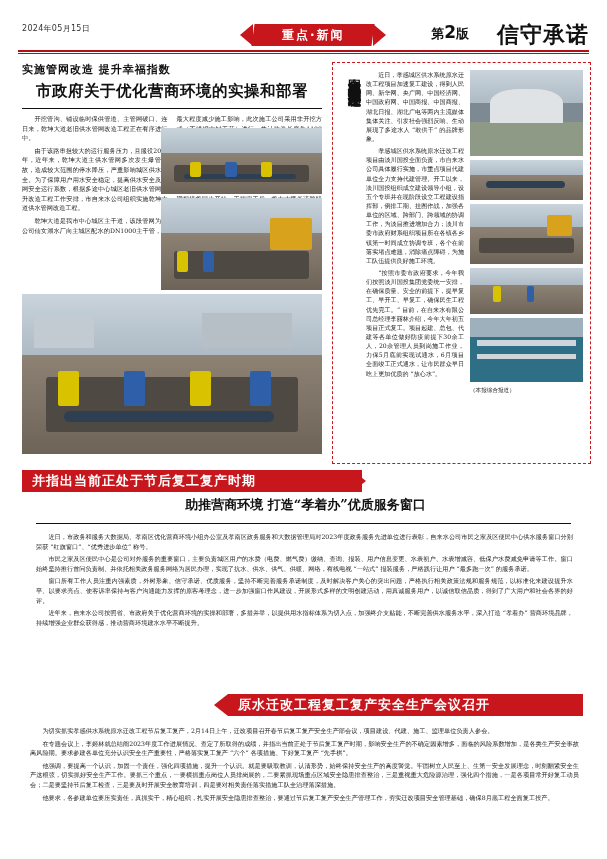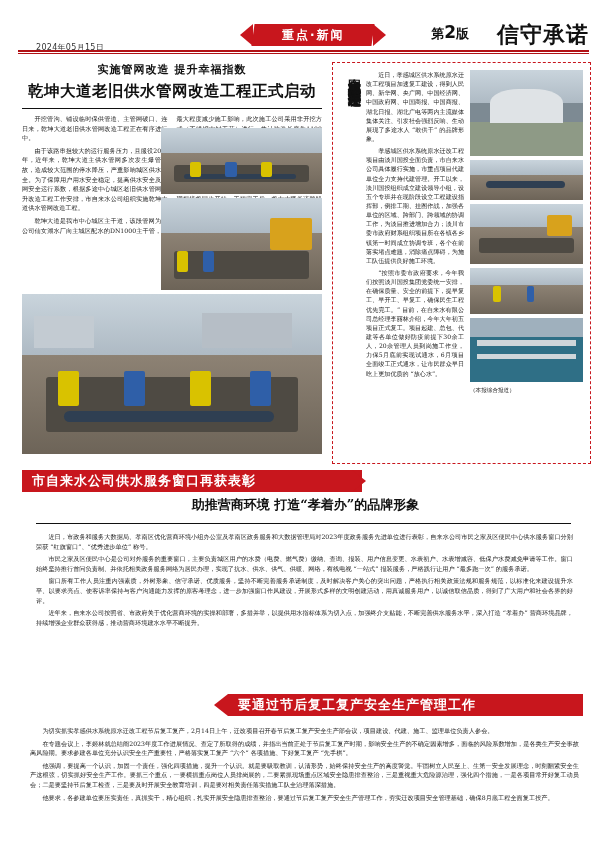--- a/index.html
+++ b/index.html
@@ -13,24 +13,23 @@
   .page{
     position:absolute;inset:0;
     background:#fff;
     padding:0;
   }
   
   .masthead{
     position:absolute;left:18px;top:18px;width:571px;height:36px;
   }
   .masthead .date{
-    position:absolute;left:4px;top:24px;
+    position:absolute;left:4px;top:5px;
     font-size:8px;color:#333;
     letter-spacing:.3px;
-    margin-left:14px;
   }
   .masthead .rule{
     position:absolute;left:0;top:32px;width:571px;height:2px;background:#b11116;
   }
   .masthead .rule2{
     position:absolute;left:0;top:35px;width:571px;height:1px;background:#b11116;
   }
   .redbanner{
     position:absolute;left:235px;top:6px;
     width:120px;height:22px;
@@ -68,21 +67,21 @@
     font-family:"DejaVu Serif","Liberation Serif",serif;
   }
   .colbody p{margin:0 0 3px 0;text-indent:2em;}
 
   
   .art1{
     position:absolute;left:22px;top:62px;width:300px;
   }
   .art1 .kicker{
     font-size:11px;font-weight:bold;color:#111;
-    text-align:center;margin-bottom:4px;letter-spacing:1px;
+    margin-bottom:4px;letter-spacing:1px;
   }
   .art1 .headline{
     font-size:15.5px;font-weight:bold;color:#111;
     text-align:center;margin-bottom:6px;letter-spacing:.5px;
     font-family:"DejaVu Serif","Liberation Serif",serif;
   }
   .art1 .hl-rule{
     width:100%;height:1px;background:#111;margin-bottom:5px;
   }
   .art1 .cols{
@@ -181,21 +180,21 @@
     <div class="issue">
       <span>第</span><span class="num">2</span><span>版</span>
     </div>
     <div class="logo">信守承诺</div>
     <div class="rule"></div>
     <div class="rule2"></div>
   </div>
 
   <div class="art1">
     <div class="kicker">实施管网改造    提升幸福指数</div>
-    <div class="headline">乾坤大道老旧供水管网改造工程正式启动</div>
+    <div class="headline">市政府关于优化营商环境的实操和部署</div>
     <div class="hl-rule"></div>
     <div class="cols colbody">
       <p>开挖管沟、铺设临时保供管道、主管网破口、连日来，乾坤大道老旧供水管网改造工程正在有序进行中。</p>
       <p>由于该路串担较大的运行服务压力，且服役20余年，近年来，乾坤大道主供水管网多次发生爆管事故，造成较大范围的停水降压，严重影响城区供水安全。为了保障用户用水安全稳定，提高供水安全及管网安全运行系数，根据多途中心城区老旧供水管网提升改造工程工作安排，市自来水公司组织实施乾坤大道供水管网改造工程。</p>
       <p>乾坤大道是我市中心城区主干道，该段管网为我公司仙女湖水厂向主城区配水的DN1000主干管，为最大程度减少施工影响，此次施工公司采用非开挖方式（不锈钢内衬工艺）进行。共计改造长度为1100米。3月14日，该项目正式施工，施工前期，为保证施工期间该区域居民正常生活用水，公司从乾坤大道北京路口至天仙路路口敷设临时保供管道700米。</p>
       <p>该工程改造工期120天(临时保供管网+DN1000长度管内衬修复)，计划6月6日完全竣工。截至目前，内衬工程进度和管内板材固定已进展300米，后期焊接将同步开始，工程完工后，将大大降低该路段供水管道爆管频次，减轻管网维修工作压力，提高供水安全性，也有效改善区域用水环境，提升城区居民生活质量、幸福指数。</p>
     </div>
   </div>
 
   <div class="photo art1-img1">
@@ -259,38 +258,38 @@
   </div>
   <div class="photo rb-img5">
     <div class="sky" style="height:30%;background:#9fb0bd"></div>
     <div class="ground" style="height:70%;background:#2f6f86"></div>
     <div class="bld" style="left:6%;top:34%;width:88%;height:10%;background:#cfd6da"></div>
     <div class="bld" style="left:6%;top:56%;width:88%;height:8%;background:#cfd6da"></div>
   </div>
   <div class="rb-caption">（本报综合报道）</div>
 
   <div class="sectionbar" style="left:22px;top:470px;width:330px;">
-    <span>市自来水公司供水服务窗口再获表彰</span>
+    <span>并指出当前正处于节后复工复产时期</span>
   </div>
   <div class="bar-skewR" style="left:352px;top:470px;"></div>
 
   <div class="art2">
 
-    <div class="hl">助推营商环境    打造“孝着办”的品牌形象</div>
+    <div class="hl">助推营商环境    打造“孝着办”优质服务窗口</div>
   </div>
   <div class="art2 hl-line" style="left:36px;top:523px;width:535px;height:1px;background:#111;"></div>
   <div class="art2 cols colbody" style="left:36px;top:532px;width:537px;">
     <p>近日，市政务和服务大数据局、孝南区优化营商环境小组办公室及孝南区政务服务和大数据管理局对2023年度政务服务先进单位进行表彰，自来水公司市民之家及区便民中心供水服务窗口分别荣获 “红旗窗口”、“优秀进步单位” 称号。</p>
     <p>市民之家及区便民中心是公司对外服务的重要窗口，主要负责城区用户的水费（电费、燃气费）缴纳、查询、报装、用户信息变更、水表初户、水表增减容、低保户水费减免申请等工作。窗口始终坚持推行首问负责制、并依托相关政务服务网络为居民办理，实现了抗水、供水、供气、供暖、网络，有线电视 “一站式” 报装服务，严格践行让用户 “最多跑一次” 的服务承诺。</p>
     <p>窗口所有工作人员注重内强素质，外树形象、信守承诺、优质服务，坚持不断完善服务承诺制度，及时解决客户关心的突出问题，严格执行相关政策法规和服务规范，以标准化来建设提升水平、以要求亮点、使客诉率保持与客户沟通能力发挥的原客考理念，进一步加强窗口作风建设，开展形式多样的文明创建活动，用真诚服务用户，以诚信取信品质，得到了广大用户和社会各界的好评。</p>
     <p>近年来，自来水公司按照省、市政府关于优化营商环境的实操和部署，多措并举，以提供用水指标体系为切入点，加强终介支贴能，不断完善供水服务水平，深入打造 “孝着办” 营商环境品牌，持续增强企业群众获得感，推动营商环境建水水平不断提升。</p>
   </div>
 
   <div class="sectionbar" style="left:228px;top:694px;width:345px;">
-    <span>要通过节后复工复产安全生产管理工作</span>
+    <span>原水迁改工程复工复产安全生产会议召开</span>
   </div>
   <div class="bar-skewR" style="left:214px;top:694px;clip-path:polygon(100% 0,100% 100%,0 50%);"></div>
 
   <div class="art3">
     
   </div>
   <div class="art3 cols colbody" style="left:30px;top:726px;width:549px;">
     <p>为切实抓实孝感供水系统原水迁改工程节后复工复产，2月14日上午，迁改项目召开春节后复工复产安全生产部会议，项目建设、代建、施工、监理单位负责人参会。</p>
     <p>在专题会议上，李姬林就总结阐2023年度工作进展情况、查定了所取得的成绩，并指出当前正处于节后复工复产时期，影响安全生产的不确定因素增多，面临的风险系数增加，是各类生产安全事故高风险期。要求参建各单位充分认识安全生产重要性，严格落实复工复产 “六个” 各项措施、下好复工复产 “先手棋”。</p>
     <p>他强调，要提高一个认识，加固一个责任，强化四项措施，提升一个认识。就是要吸取教训，认清形势，始终保持安全生产的高度警觉。牢固树立人民至上、生第一安全发展理念，时刻翻紧安全生产这根弦，切实抓好安全生产工作。要抓三个重点，一要横抓重点岗位人员排岗展的，二要紧抓现场重点区域安全隐患排查整治，三是重视重大危险源治理，强化四个措施，一是各项目常开好复工动员会；二是要坚持节后复工检查，三是要及时开展安全教育培训，四是要对相关责任落实措施工队全治理落深措施。</p>

